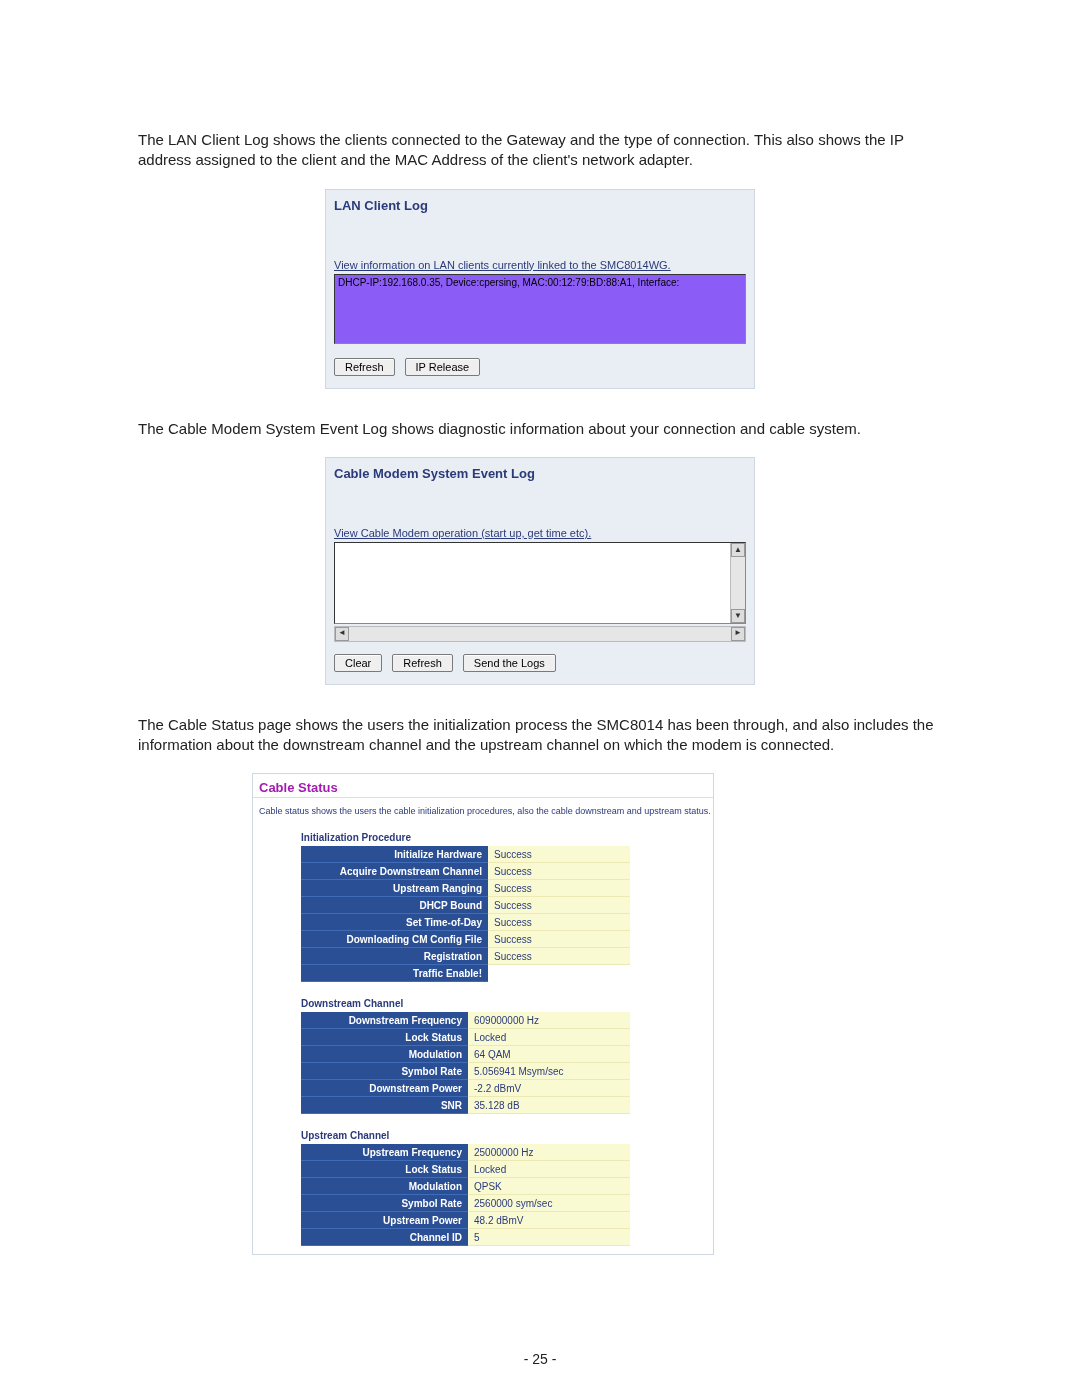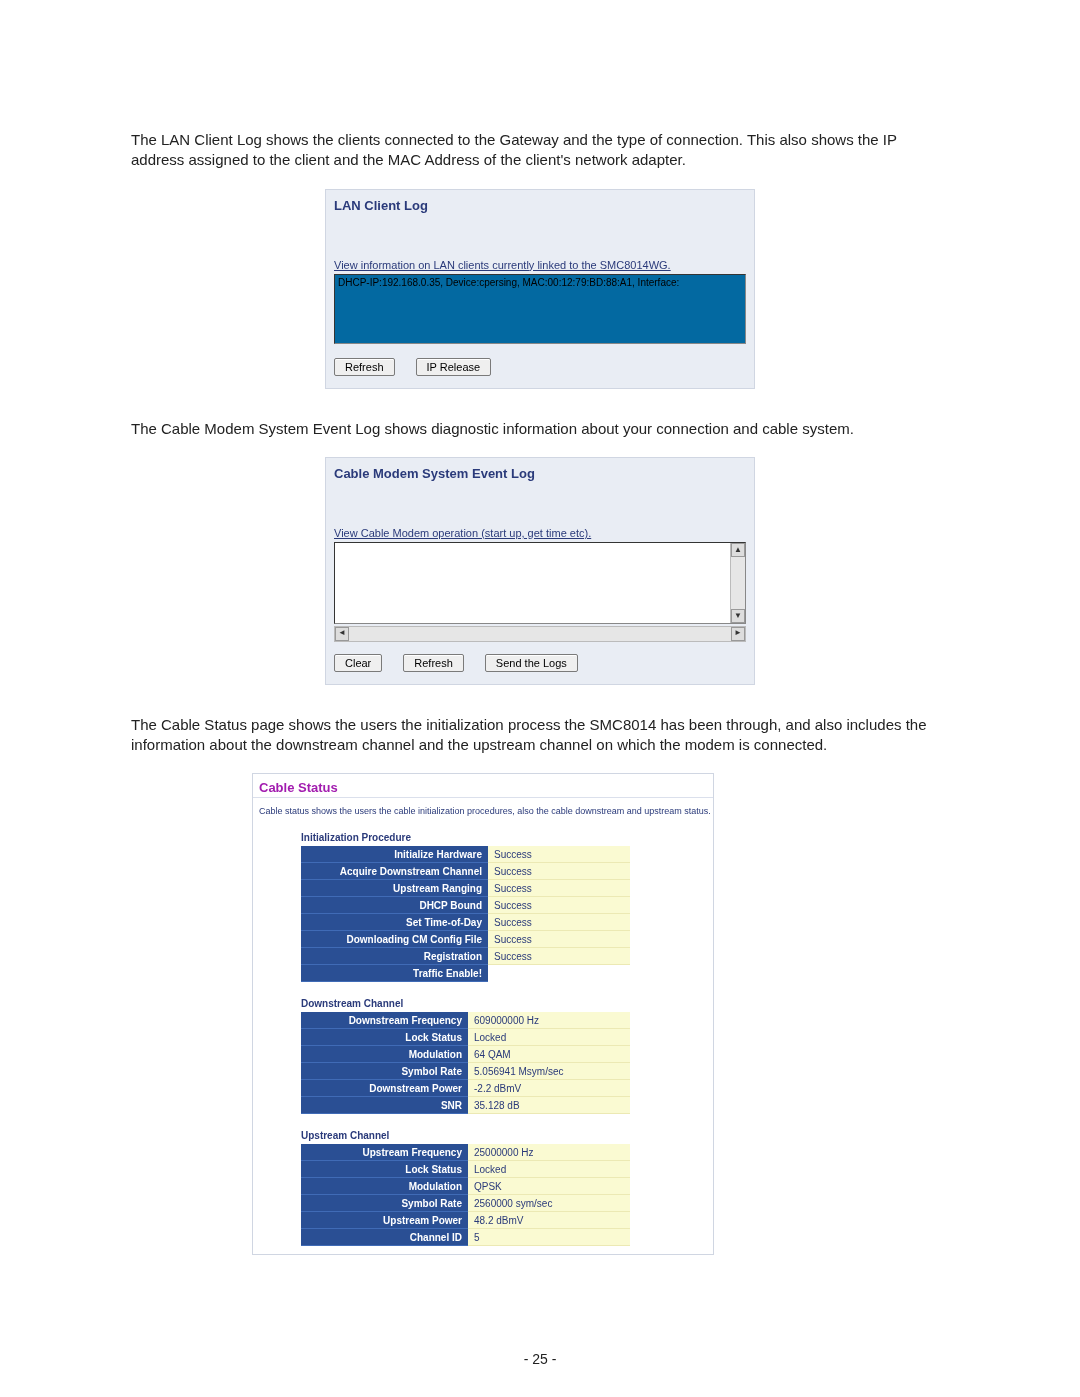--- a/index.html
+++ b/index.html
@@ -13,21 +13,21 @@
     width: 1080px;
     min-height: 1397px;
     position: relative;
     box-sizing: border-box;
     padding: 130px 130px 40px 130px;
   }
   .body-para {
     font-size: 15px;
     line-height: 1.35;
     color: #222;
-    margin: 0 0 18px 1px;
+    margin: 0 0 18px 8px;
   }
 
   
   .ui-panel {
     width: 430px;
     margin: 10px auto 30px auto;
     background: #e9edf4;
     border: 1px solid #d0d6e2;
     box-sizing: border-box;
     font-family: Arial, Helvetica, sans-serif;
@@ -43,21 +43,21 @@
   .ui-panel .panel-sub {
     font-size: 11px;
     color: #2a3a7a;
     padding: 8px 8px 3px 8px;
     text-decoration: underline;
     margin-top: 36px;
   }
   .listbox {
     margin: 0 8px 8px 8px;
     height: 64px;
-    background: #0369a1;
+    background: #8b5cf6;
     border: 1px inset #888;
     overflow: hidden;
     font-size: 10px;
     color: #000;
     padding: 2px 3px;
   }
   .textarea-box {
     margin: 0 8px 2px 8px;
     height: 80px;
     background: #fff;
@@ -97,21 +97,21 @@
     font-size: 8px;
     line-height: 10px;
     text-align: center;
     color: #333;
   }
   .hscroll-row .htrack { flex: 1; }
 
   .btn-row {
     padding: 6px 8px 12px 8px;
     display: flex;
-    gap: 21px;
+    gap: 10px;
   }
   .win-btn {
     font-family: Tahoma, Arial, sans-serif;
     font-size: 11px;
     color: #000;
     background: #efefef;
     border: 1px solid #7a7a7a;
     border-radius: 2px;
     padding: 2px 10px;
     box-shadow: inset 0 1px 0 #fff;

